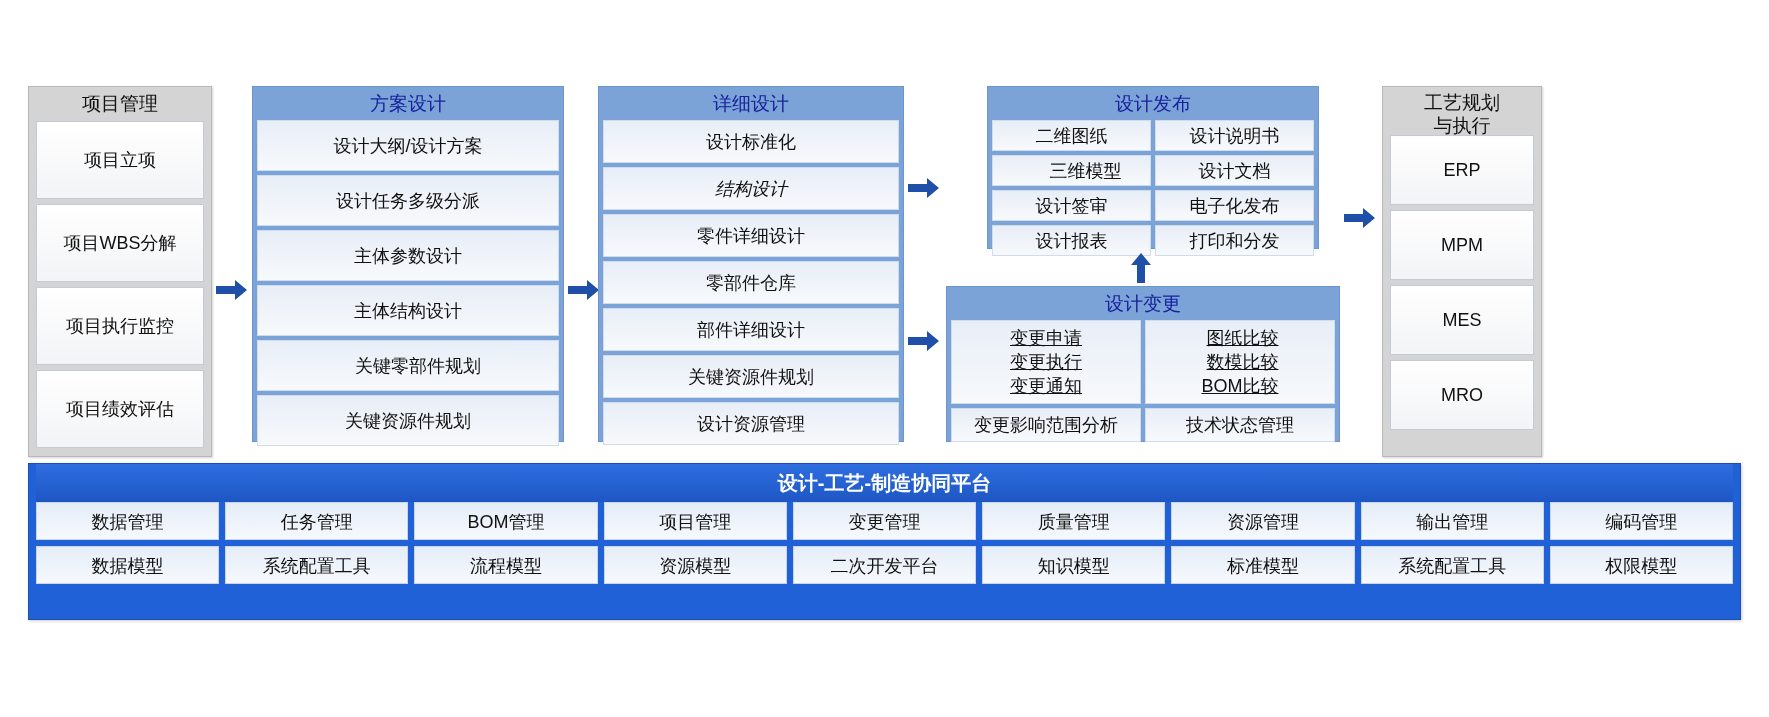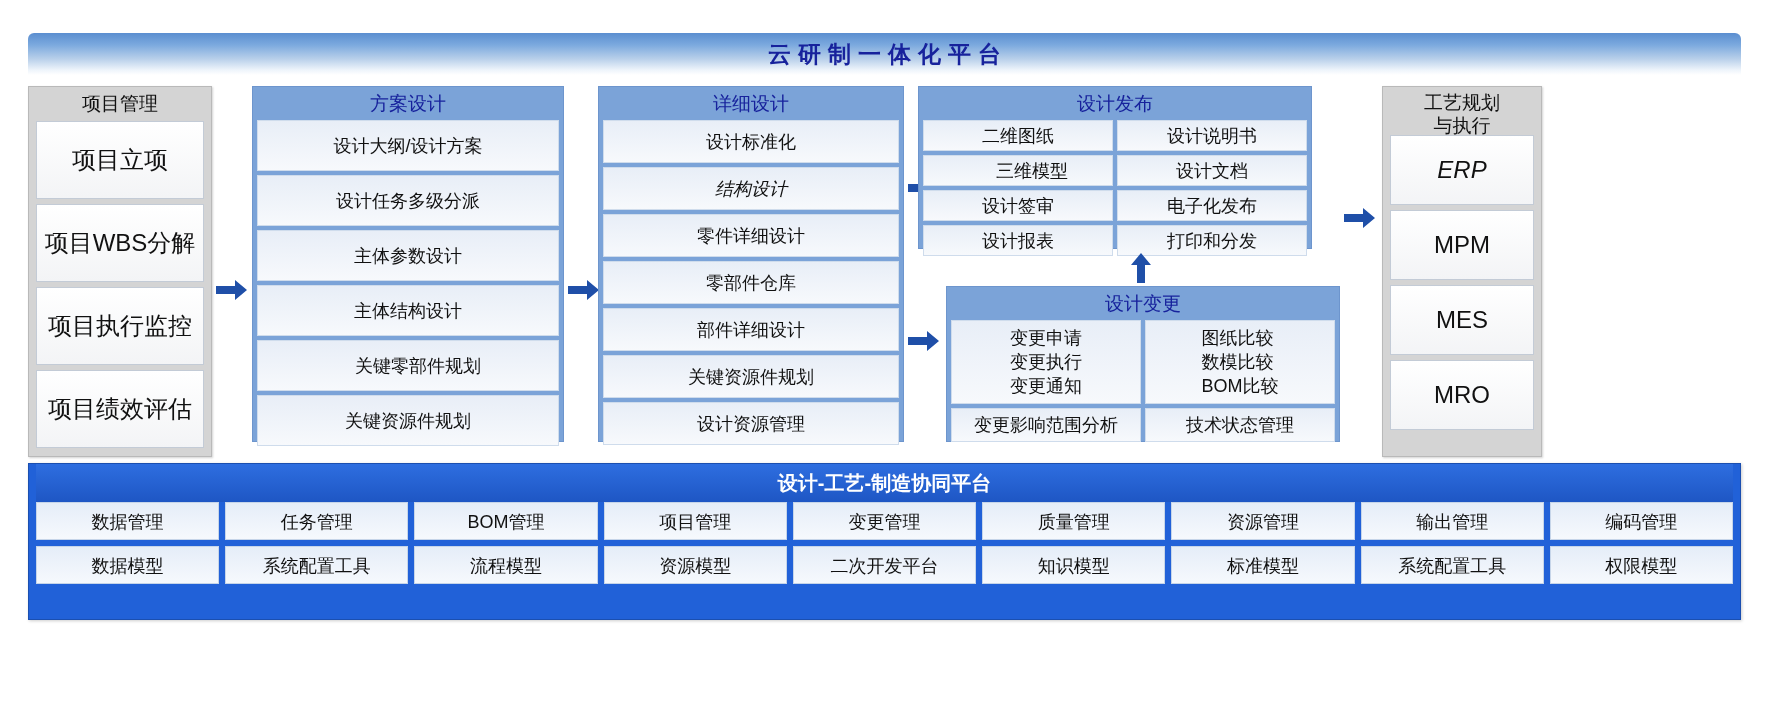--- a/index.html
+++ b/index.html
@@ -36,21 +36,21 @@
   }
   .panel-grey .phead{
     height:34px;line-height:34px;text-align:center;
     font-size:19px;color:#111;background:transparent;
   }
   .panel-grey .phead.two{height:48px;line-height:23px;padding-top:4px;box-sizing:border-box;}
   .panel-grey .pitem{
     background:linear-gradient(to bottom,#ffffff,#f3f4f6);
     border:1px solid #c3cbd6;
     display:flex;align-items:center;justify-content:center;
-    font-size:24px;color:#111;margin-bottom:5px;
+    font-size:18px;color:#111;margin-bottom:5px;
   }
   .panel-grey .pitem:last-child{margin-bottom:0;}
 
   
   .panel-blue{
     background:#7ba3d8;border:1px solid #6d95cd;
     box-sizing:border-box;padding:0 4px 4px 4px;
   }
   .panel-blue .phead{
     height:33px;line-height:33px;text-align:center;
@@ -61,22 +61,22 @@
     border:1px solid #cfdcec;
     display:flex;align-items:center;justify-content:center;
     font-size:18px;color:#111;margin-bottom:4px;
   }
   .panel-blue .pitem:last-child{margin-bottom:0;}
 
   
   .grid2{display:flex;gap:4px;}
   .grid2 .gcol{flex:1;display:flex;flex-direction:column;}
   .multi{
-    line-height:1.34;text-align:left;white-space:pre-line;
-    display:flex;align-items:center;justify-content:center;
+    line-height:1.34;text-align:right;white-space:pre-line;
+    display:flex;align-items:center;justify-content:center;text-decoration:underline;
   }
 
   
   .arrow{position:absolute;}
   .arrow svg{display:block;}
 
   
   .platform{
     position:absolute;left:28px;top:463px;width:1713px;height:157px;
     background:#2161d8;border:1px solid #1b4fb0;box-sizing:border-box;
@@ -96,23 +96,20 @@
     background:linear-gradient(to bottom,#e5edf8,#f6f9fd);
     border:1px solid #c6d5e9;
     box-sizing:border-box;
   }
 </style>
 </head>
 <body>
 
 <div class="canvas">
 
-  <div class="banner">
-    <div class="banner-title">云研制一体化平台</div>
-  </div>
 
   <div class="stage">
 
     <div class="col panel-grey" style="left:28px;top:4px;width:184px;height:371px;">
       <div class="phead">项目管理</div>
       <div class="pitem" style="height:76px;">项目立项</div>
       <div class="pitem" style="height:76px;">项目WBS分解</div>
       <div class="pitem" style="height:76px;">项目执行监控</div>
       <div class="pitem" style="height:76px;">项目绩效评估</div>
     </div>
@@ -155,21 +152,21 @@
           <path d="M0 8 H19 V2 L31 12 L19 22 V16 H0 Z" fill="#1f4fa8"></path>
         </svg>
     </div>
 
     <div class="arrow" style="left:908px;top:247px;">
       <svg width="32" height="24" viewBox="0 0 32 24">
           <path d="M0 8 H19 V2 L31 12 L19 22 V16 H0 Z" fill="#1f4fa8"></path>
         </svg>
     </div>
 
-    <div class="col panel-blue" style="left:918px;top:4px;width:394px;height:163px;">
+    <div class="col panel-blue" style="left:987px;top:4px;width:332px;height:163px;">
       <div class="phead">设计发布</div>
       <div class="grid2">
         <div class="gcol">
           <div class="pitem" style="height:29px;">二维图纸</div>
           <div class="pitem" style="height:29px;padding-left:28px;">三维模型</div>
           <div class="pitem" style="height:29px;">设计签审</div>
           <div class="pitem" style="height:29px;">设计报表</div>
         </div>
         <div class="gcol">
           <div class="pitem" style="height:29px;">设计说明书</div>
@@ -210,21 +207,21 @@
       <svg width="32" height="24" viewBox="0 0 32 24">
           <path d="M0 8 H19 V2 L31 12 L19 22 V16 H0 Z" fill="#1f4fa8"></path>
         </svg>
     </div>
 
     <div class="col panel-grey" style="left:1382px;top:4px;width:160px;height:371px;">
       <div class="phead two">
         <div>工艺规划</div>
         <div>与执行</div>
       </div>
-      <div class="pitem" style="height:68px;font-style:italic;">ERP</div>
+      <div class="pitem" style="height:68px;">ERP</div>
       <div class="pitem" style="height:68px;">MPM</div>
       <div class="pitem" style="height:68px;">MES</div>
       <div class="pitem" style="height:68px;">MRO</div>
     </div>
 
   </div>
 
   <div class="platform">
     <div class="platform-title">设计-工艺-制造协同平台</div>
     <div class="prow">

